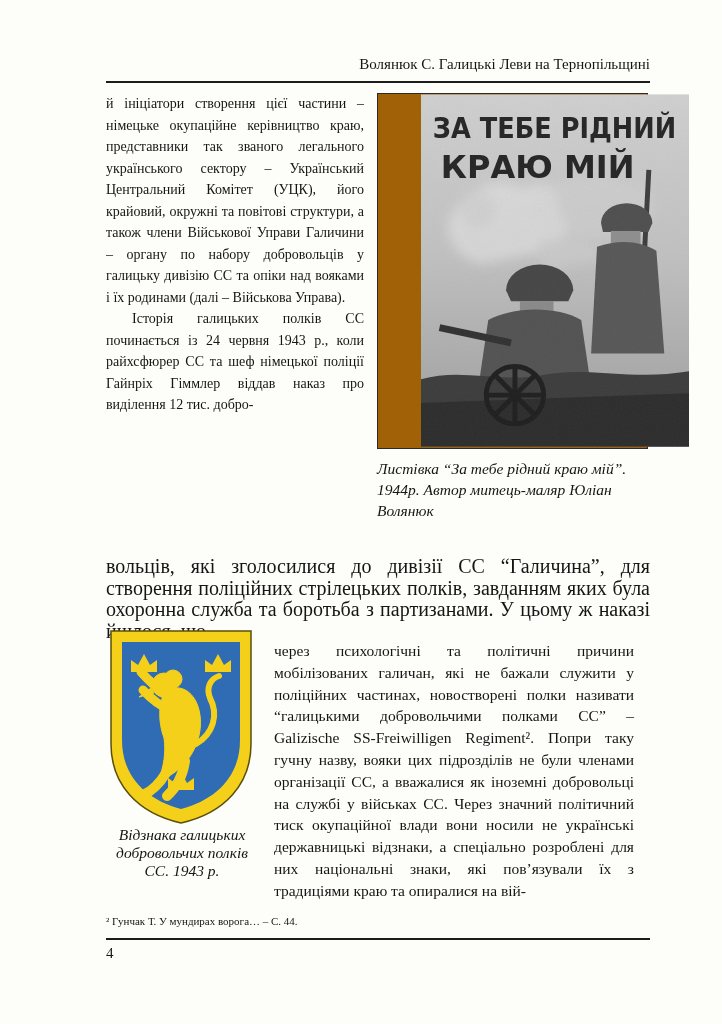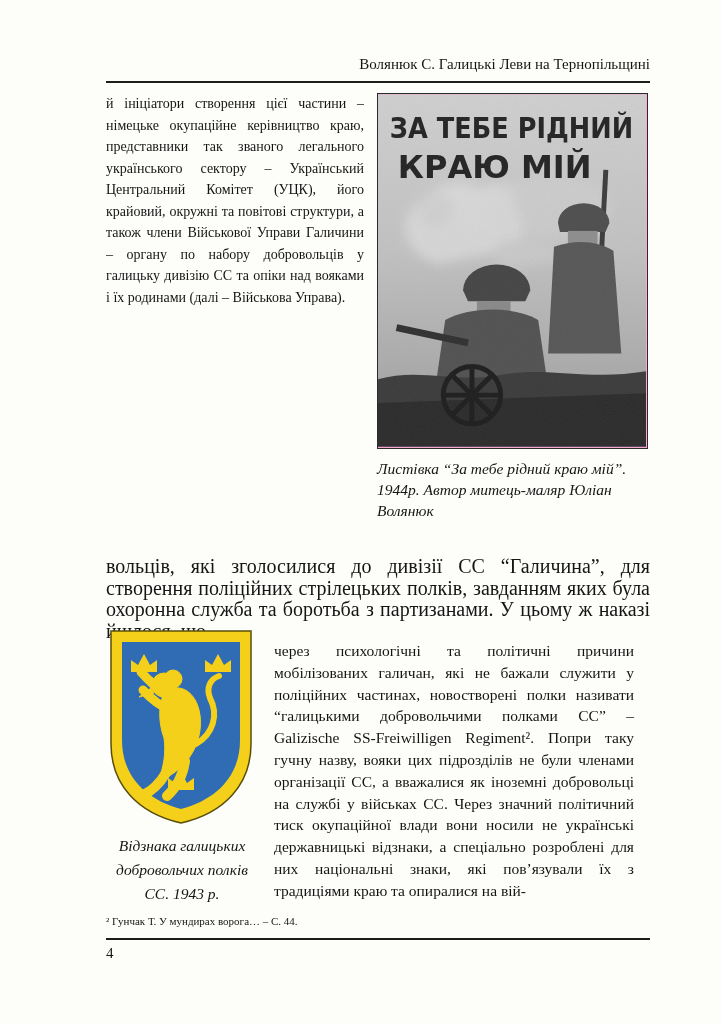--- a/index.html
+++ b/index.html
@@ -26,21 +26,21 @@
     overflow: hidden;
     font-size: 14px; line-height: 21.5px; text-align: justify;
     hyphens: auto;
   }
   .left-col p { margin: 0; }
   .indent { text-indent: 26px; }
 
   .poster-figure { position: absolute; left: 377px; top: 93px; width: 271px; }
   .poster-frame {
     width: 271px; height: 356px;
-    border: 1.5px solid #2a2a2a; background: #f9a8d4;
+    border: 1.5px solid #2a2a2a; background: #a16207; padding-left: 43px;
   }
   .poster-frame svg { display: block; }
   .figure-caption {
     font-style: italic; font-size: 15.5px; line-height: 21px;
     text-align: left; margin-top: 9px;
   }
 
   .full-para {
     position: absolute; left: 106px; top: 556px; width: 544px;
     font-size: 20px; line-height: 21.5px; text-align: justify;
@@ -49,40 +49,41 @@
   .wrap-section {
     position: absolute; left: 106px; top: 624px; width: 544px; height: 296px;
     overflow: hidden;
     font-size: 15.5px; line-height: 21.8px; text-align: justify;
     hyphens: auto;
   }
   .wrap-section p { margin: 16px; }
   .insignia { float: left; width: 152px; margin: 2px 16px 4px 0; }
   .insignia svg { display: block; }
   .insignia-caption {
-    font-style: italic; font-size: 15.5px; line-height: 24px;
-    text-align: center; margin-top: 8px;
+    font-style: italic; font-size: 15.5px; line-height: 18px;
+    text-align: center; 
   }
 
   .footnote {
     position: absolute; left: 106px; top: 915px; width: 544px;
     font-size: 11px;
   }
   .page-number { position: absolute; left: 106px; top: 945px; font-size: 15px; }
 </style>
 </head>
 <body>
 
 <div class="page">
 
   <div class="running-title">Волянюк С. Галицькі Леви на Тернопільщині</div>
   <div class="rule rule-top"></div>
 
   <div class="left-col">
     <p lang="uk">й ініціатори створення цієї частини – німецьке окупаційне керівництво краю, представники так званого легального українського сектору – Український Центральний Комітет (УЦК), його крайовий, окружні та повітові структури, а також члени Військової Управи Галичини – органу по набору добровольців у галицьку дивізію СС та опіки над вояками і їх родинами (далі – Військова Управа).</p>
+    <p lang="uk" class="indent">Історія галицьких полків СС починається із 24 червня 1943 р., коли райхсфюрер СС та шеф німецької поліції Гайнріх Гіммлер віддав наказ про виділення 12 тис. добро-</p>
   </div>
 
   <figure class="poster-figure" style="margin:0">
     <div class="poster-frame">
       <svg width="268" height="353" viewBox="0 0 271 356">
         <defs>
           <linearGradient id="pbg" x1="0" y1="0" x2="0" y2="1">
             <stop offset="0" stop-color="#d2d2d2"></stop>
             <stop offset="0.45" stop-color="#c3c3c3"></stop>
             <stop offset="1" stop-color="#9d9d9d"></stop>

